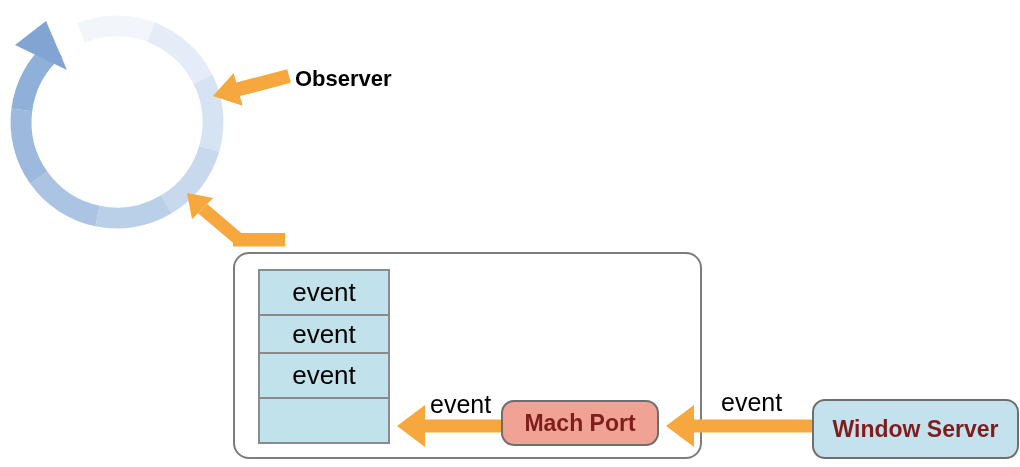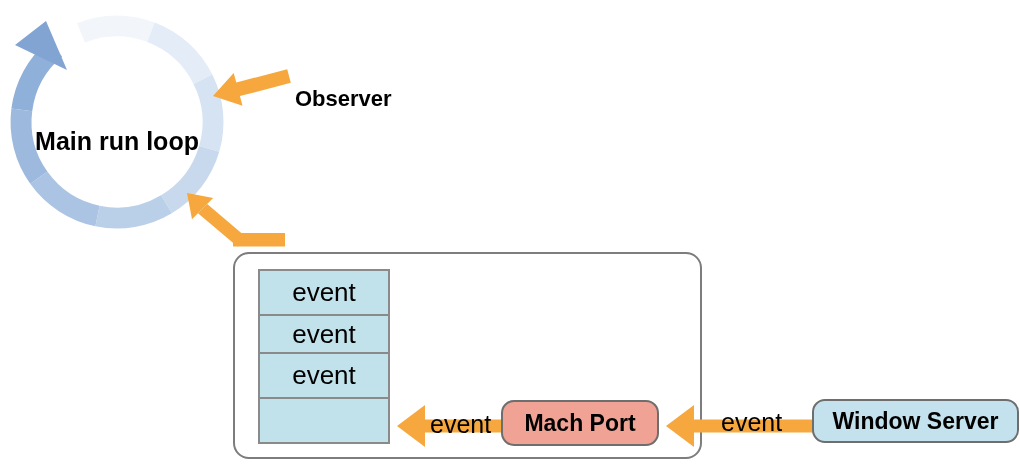--- a/index.html
+++ b/index.html
@@ -32,26 +32,26 @@
     background:var(--queue-box-fill,#c2e2eb); margin-top:-2px;
     display:flex; align-items:center; justify-content:center;
     font-size:26px; color:#000;
   }
   .queue-box:first-child { margin-top:0; }
   .qh1 { height:47px; } .qh2 { height:40px; } .qh3 { height:47px; } .qh4 { height:47px; }
   
   .node-box {
     position:absolute; box-sizing:border-box; border:2.5px solid #6e6e6e;
     border-radius:13px; display:flex; align-items:center; justify-content:center;
-    font-weight:bold; font-size:23px; color:#000000; z-index:4;
+    font-weight:bold; font-size:23px; color:#7f1d1d; z-index:4;
   }
   .mach-port { left:501px; top:400px; width:158px; height:46px; background:var(--mach-port-fill,#f0a294); }
-  .window-server { left:812px; top:399px; width:207px; height:44px; background:var(--window-server-fill,#c4e2ee); }
+  .window-server { left:812px; top:399px; width:207px; height:60px; background:var(--window-server-fill,#c4e2ee); }
   
-  .label { position:absolute; z-index:4; white-space:nowrap;margin-top:20px; }
+  .label { position:absolute; z-index:4; white-space:nowrap; }
   .runloop-label { left:15px; top:107px; width:204px; text-align:center; font-size:25px; font-weight:bold; }
   .observer-label { left:295px; top:66px; font-size:22px; font-weight:bold; }
   .eventsource-label { left:299px; top:219px; font-size:22px; font-weight:bold; }
   .flow-label { font-size:25px; }
   .flow-label-queue { left:430px; top:390px; }
   .flow-label-server { left:721px; top:388px; }
 </style>
 </head>
 <body>
 
@@ -92,21 +92,20 @@
       <rect class="arrow" x="425" y="419.5" width="78" height="13"></rect>
       <polygon class="arrow" points="397,426 425,405 425,447"></polygon>
     </g>
 
     <g class="arrow-group">
       <rect class="arrow" x="694" y="419.5" width="120" height="13"></rect>
       <polygon class="arrow" points="666,426 694,405 694,447"></polygon>
     </g>
   </svg>
 
-  <div class="label runloop-label">Main run loop</div>
   <div class="label observer-label">Observer</div>
   <div class="label flow-label flow-label-queue">event</div>
   <div class="label flow-label flow-label-server">event</div>
 
   <div class="node-box mach-port">Mach Port</div>
   <div class="node-box window-server">Window Server</div>
 
 </div>
 
 </body></html>

